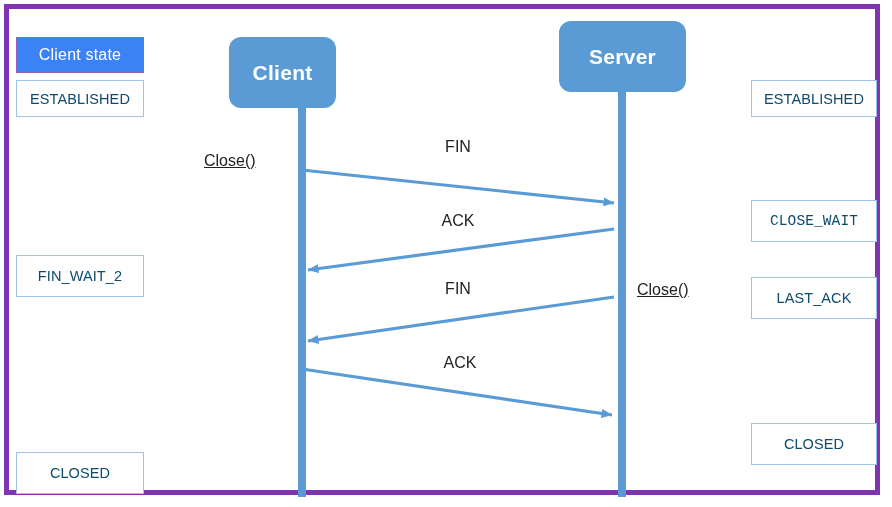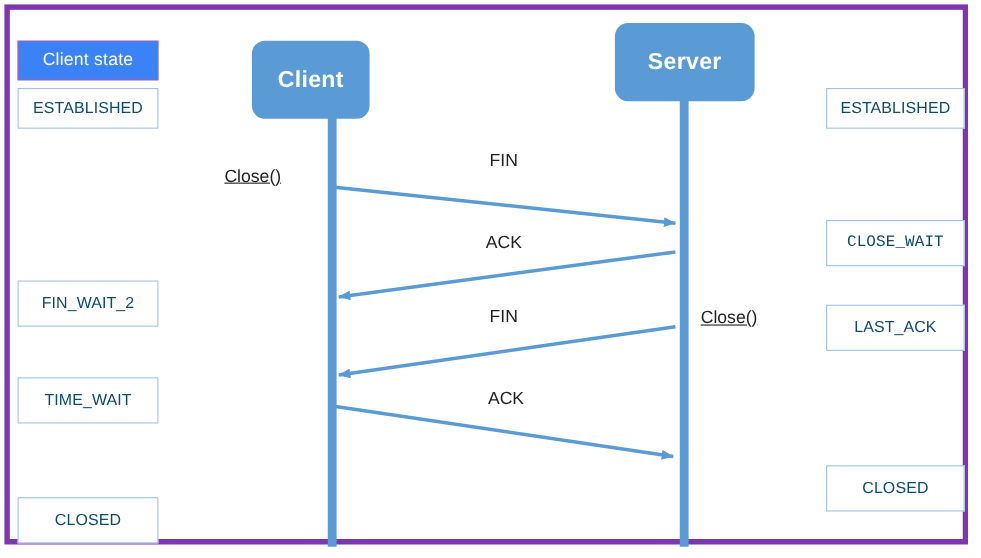--- a/index.html
+++ b/index.html
@@ -122,21 +122,20 @@
   <div id="frame"></div>
   <div id="frame-inner"></div>
 
   <div class="state-header" style="left:16px; top:37px; width:128px; height:36px;">Client state</div>
 
   <div class="state-box" style="left:16px; top:80px; width:128px; height:37px;">ESTABLISHED</div>
 
 
   <div class="state-box" style="left:16px; top:255px; width:128px; height:42px;">FIN_WAIT_2</div>
 
-  <div class="state-box" style="left:16px; top:343px; width:128px; height:42px;">TIME_WAIT</div>
 
   <div class="state-box" style="left:16px; top:452px; width:128px; height:42px;">CLOSED</div>
 
 
   <div class="state-box" style="left:751px; top:80px; width:126px; height:37px;">ESTABLISHED</div>
 
   <div class="state-box" style="left:751px; top:200px; width:126px; height:42px;font-family:Liberation Mono, monospace;">CLOSE_WAIT</div>
 
   <div class="state-box" style="left:751px; top:277px; width:126px; height:42px;">LAST_ACK</div>
 

